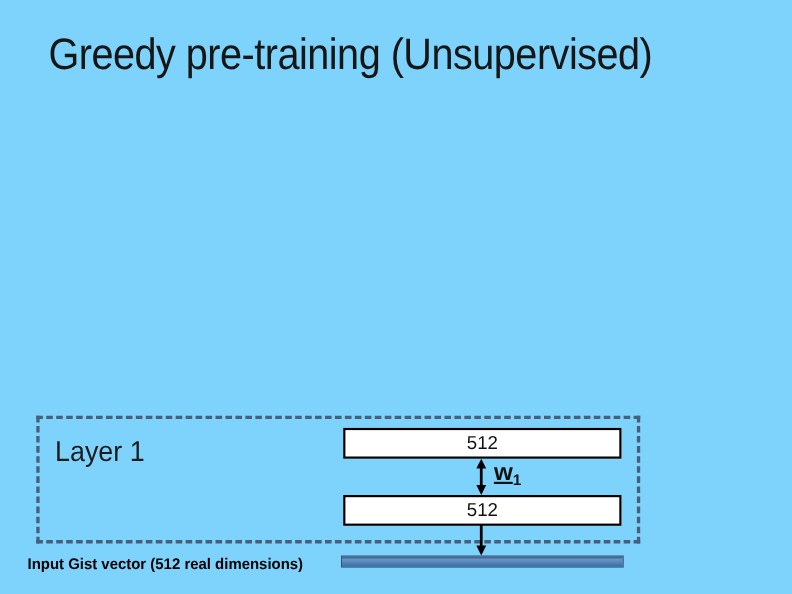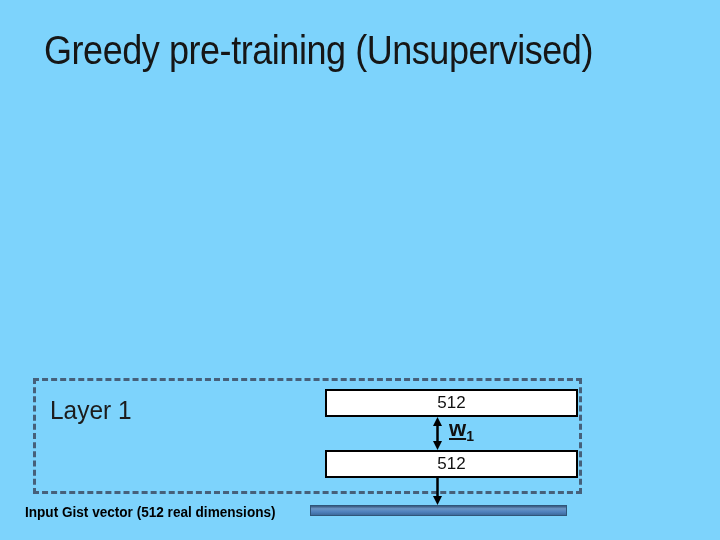--- a/index.html
+++ b/index.html
@@ -53,21 +53,20 @@
     width: 253px;
     height: 28px;
     background: #ffffff;
     border: 2px solid #000000;
     box-sizing: border-box;
     display: flex;
     align-items: center;
     justify-content: center;
     font-size: 17px;
     color: #111111;
-    margin-left: 13px;
   }
   .unit-box.top { top: 389px; }
   .unit-box.bottom { top: 450px; }
   .weight-label {
     position: absolute;
     left: 449px;
     top: 416px;
     font-size: 22px;
     font-weight: bold;
     color: #111111;

